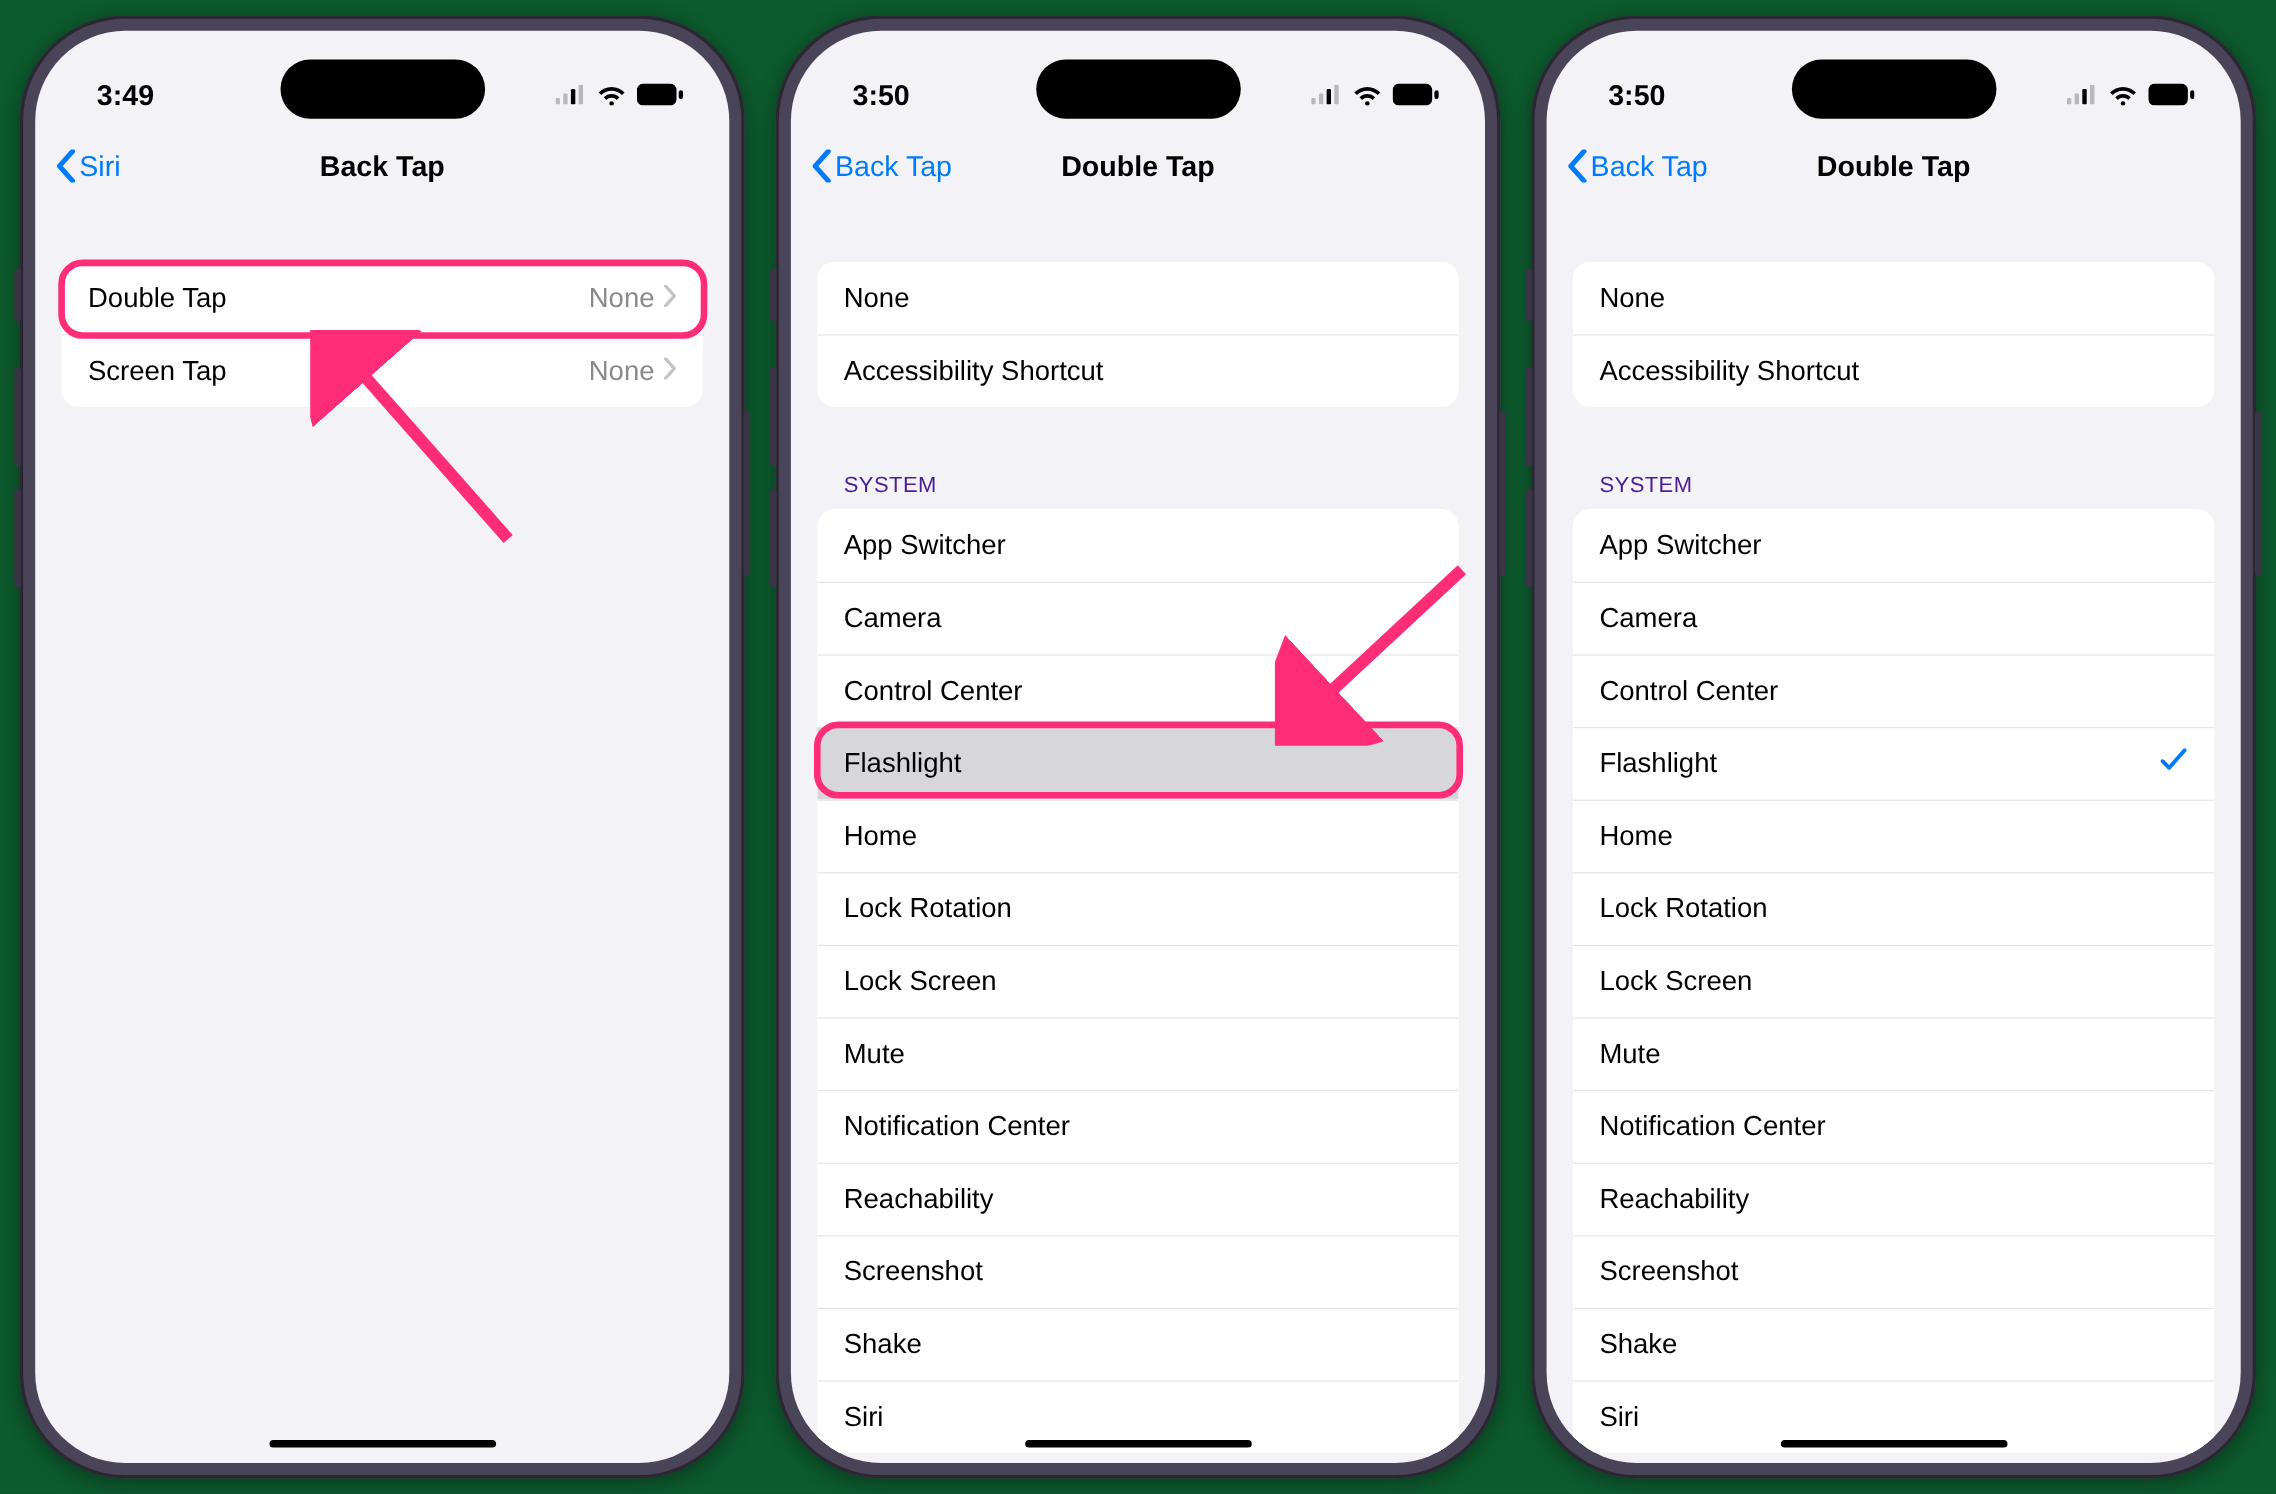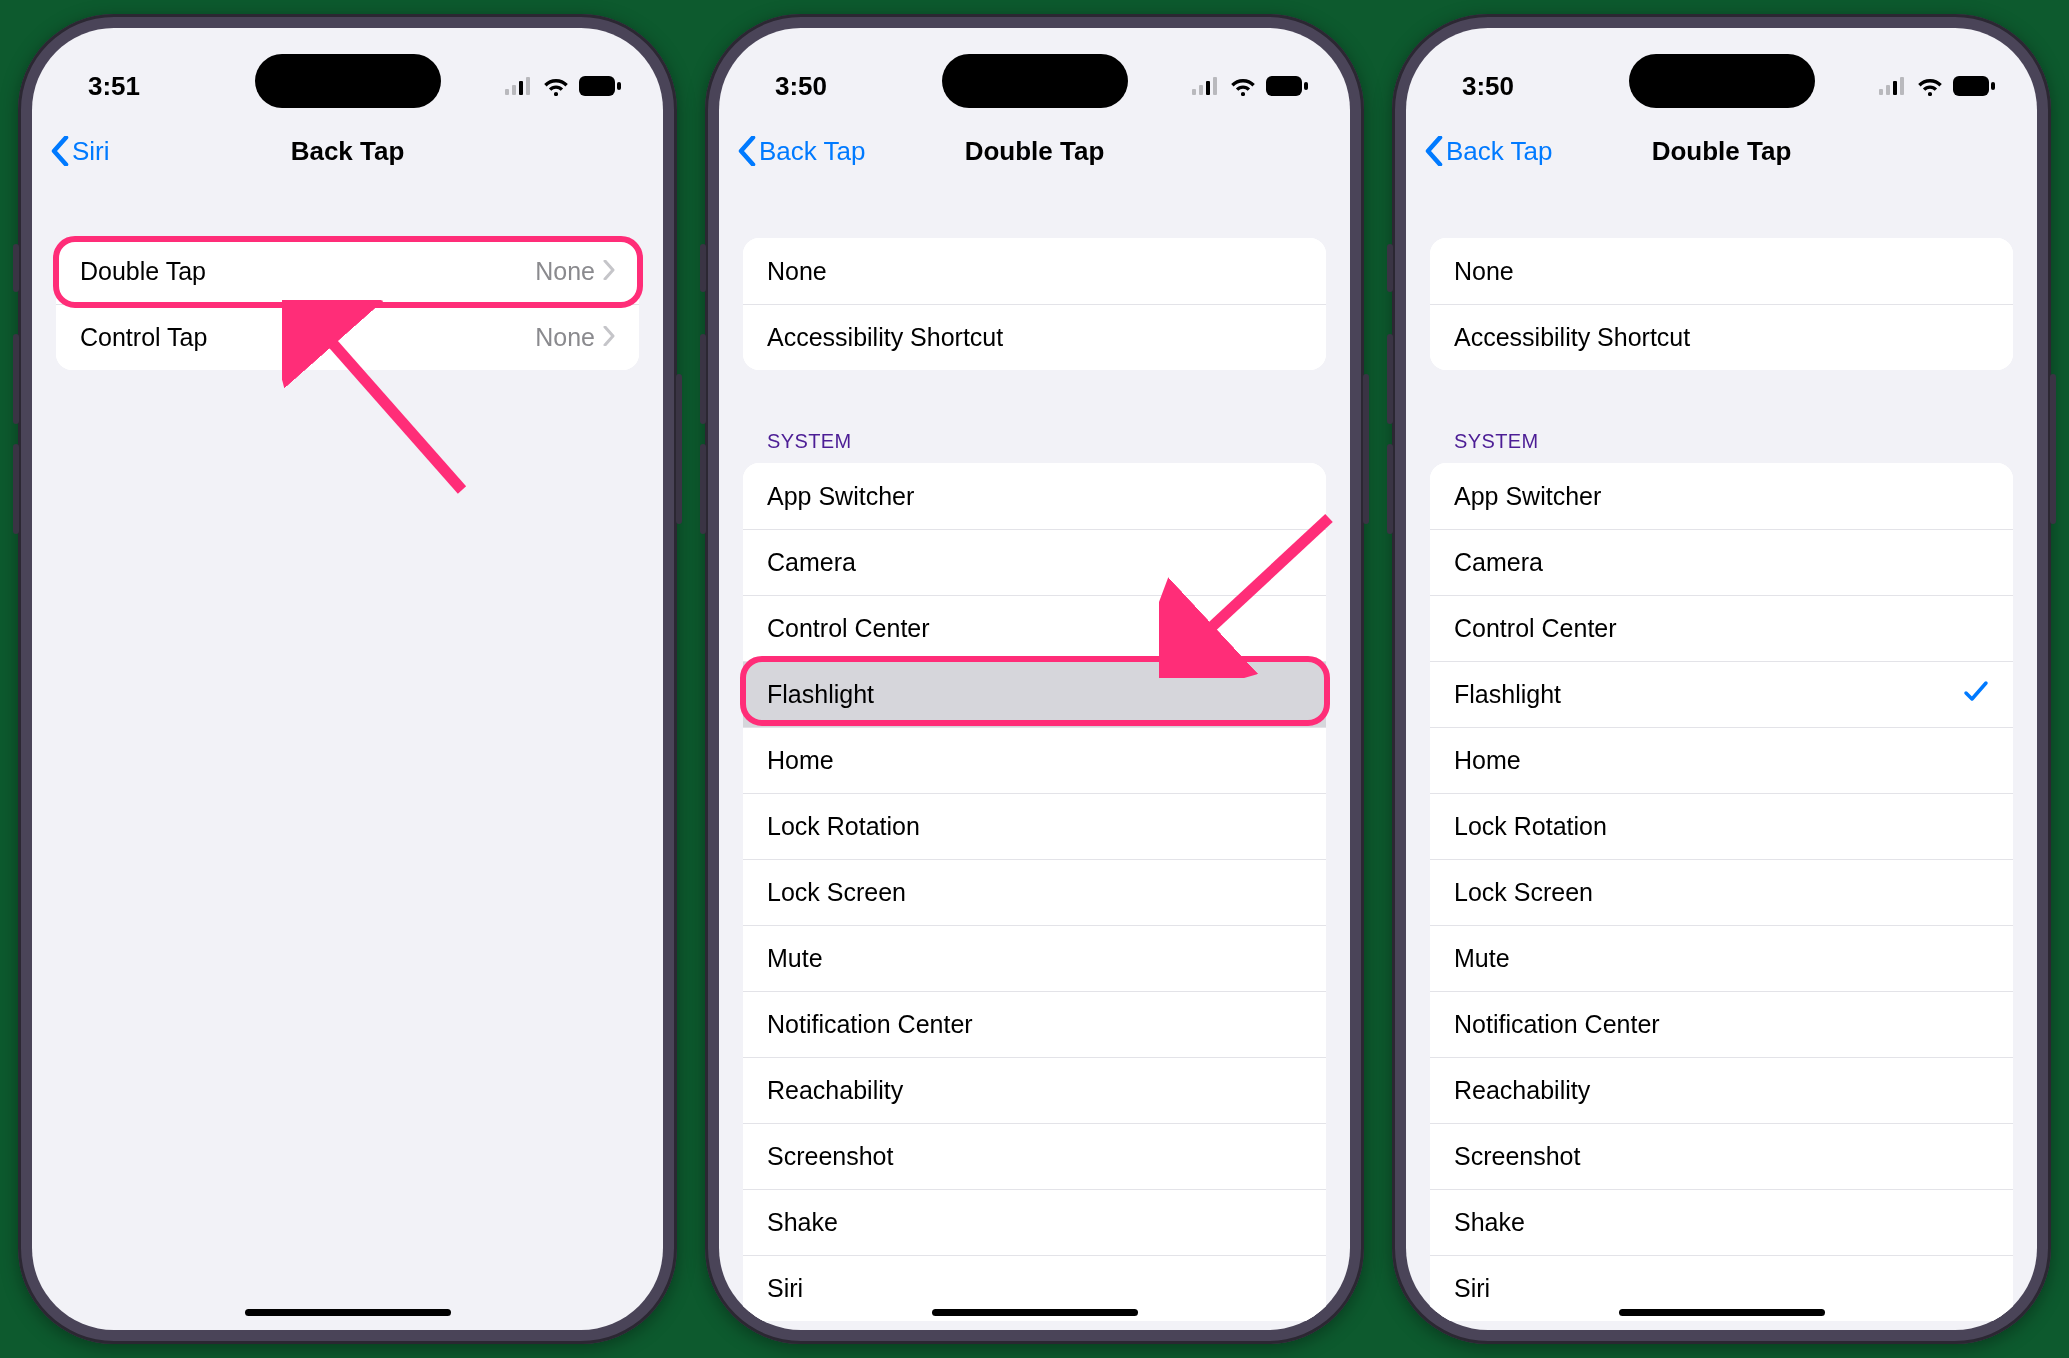--- a/index.html
+++ b/index.html
@@ -154,21 +154,21 @@
 <div class="phone">
   <div class="btn-l1"></div>
   <div class="btn-l2"></div>
   <div class="btn-l3"></div>
   <div class="btn-r1"></div>
 
   <div class="phone-inner">
     <div class="island"></div>
 
     <div class="status-bar">
-      <span>3:51</span>
+      <span>3:49</span>
       <span class="status-right">
         <svg width="28" height="18" viewBox="0 0 28 18">
             <rect x="0" y="12" width="4" height="6" rx="1" fill="#b9b9bd"></rect>
             <rect x="7" y="8" width="4" height="10" rx="1" fill="#b9b9bd"></rect>
             <rect x="14" y="4" width="4" height="14" rx="1" fill="#000"></rect>
             <rect x="21" y="0" width="4" height="18" rx="1" fill="#b9b9bd"></rect>
           </svg>
         <svg width="26" height="20" viewBox="0 0 26 20">
             <path d="M13 3c-4.6 0-8.8 1.9-11.8 5l2.4 2.4C6 7.9 9.3 6.4 13 6.4s7 1.5 9.4 4l2.4-2.4C21.8 4.9 17.6 3 13 3zm0 6.4c-2.8 0-5.3 1.1-7.1 3l2.4 2.4c1.2-1.3 2.9-2 4.7-2s3.5.8 4.7 2l2.4-2.4c-1.8-1.9-4.3-3-7.1-3zM13 16a2.1 2.1 0 100 4.2 2.1 2.1 0 000-4.2z" fill="#000"></path>
           </svg>
@@ -196,21 +196,21 @@
           <span class="value">
             <span>None</span>
             <span class="chev">
               <svg width="12" height="20" viewBox="0 0 12 20">
                   <path d="M2 1l8 9-8 9" stroke="#c5c5c9" stroke-width="3" fill="none" stroke-linecap="round" stroke-linejoin="round"></path>
                 </svg>
             </span>
           </span>
         </div>
         <div class="row">
-          <span>Control Tap</span>
+          <span>Screen Tap</span>
           <span class="value">
             <span>None</span>
             <span class="chev">
               <svg width="12" height="20" viewBox="0 0 12 20">
                   <path d="M2 1l8 9-8 9" stroke="#c5c5c9" stroke-width="3" fill="none" stroke-linecap="round" stroke-linejoin="round"></path>
                 </svg>
             </span>
           </span>
         </div>
       </div>

